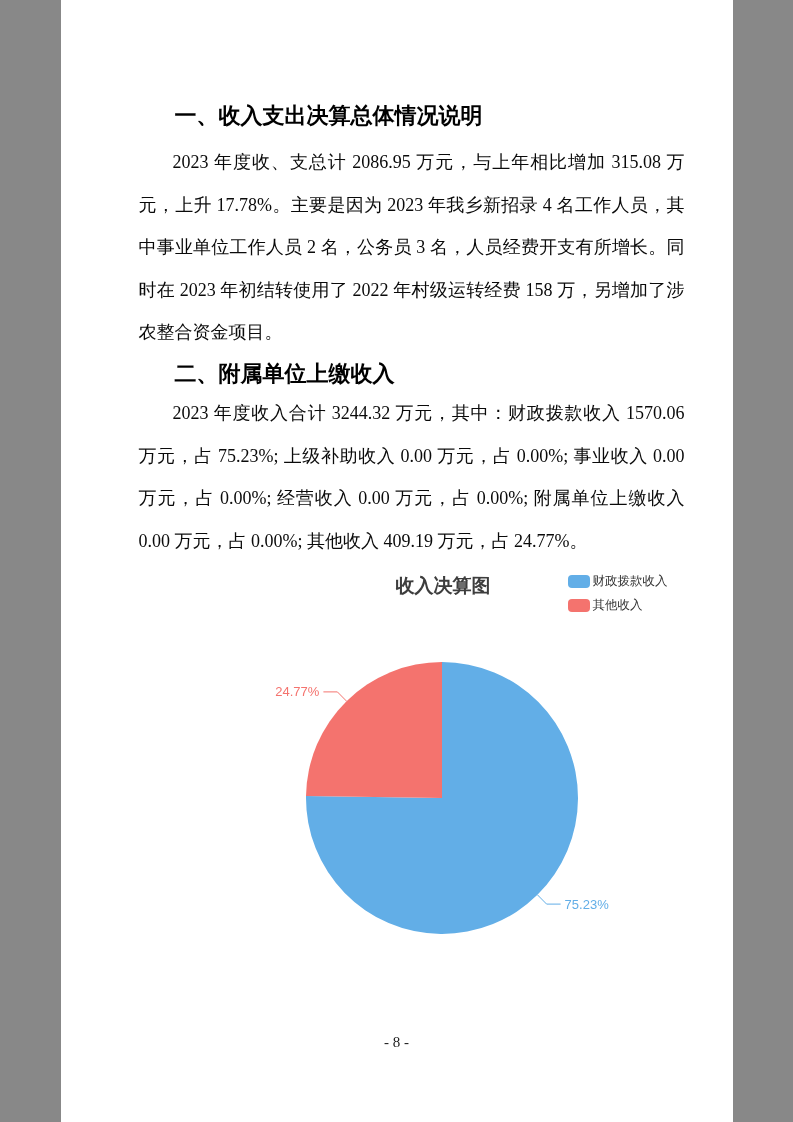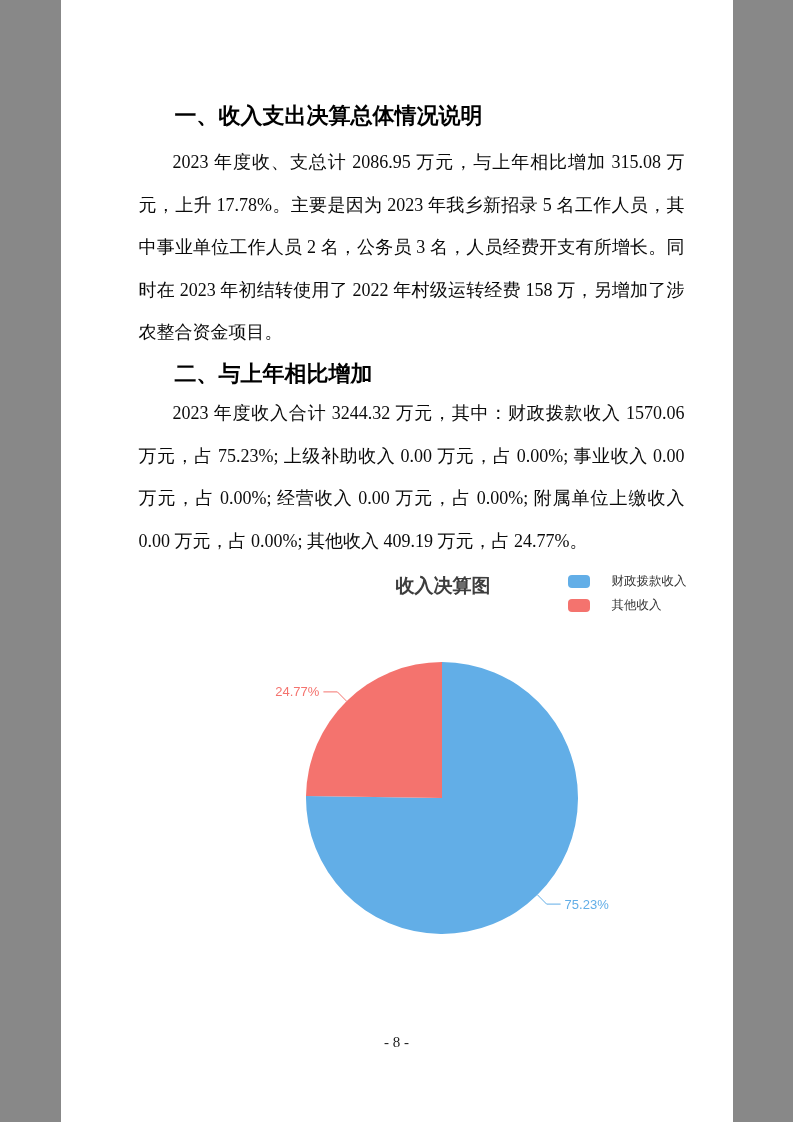--- a/index.html
+++ b/index.html
@@ -29,21 +29,21 @@
   .pline.plast{ text-align-last:left; white-space:normal; }
   .chart-title{
     position:absolute; left:335px; top:573px;
     font-family:"Liberation Sans","DejaVu Sans",sans-serif;
     font-weight:bold; font-size:19px; color:#3d3d3d;text-align:center;
   }
   .legend{ position:absolute; left:507px; top:574px; }
   .legend-row{ display:flex; align-items:center; margin-bottom:10px; height:14px; }
   .swatch{ width:22px; height:13px; border-radius:4px; display:inline-block; flex:0 0 auto; }
   .legend-label{
-    margin-left:22px;
+    margin-left:3px;
     font-family:"Liberation Sans","DejaVu Sans",sans-serif;
     font-size:12.5px; color:#333; white-space:nowrap;
   }
   .pie-svg{ position:absolute; left:180px; top:640px; }
   .pie-label{
     font-family:"Liberation Sans","DejaVu Sans",sans-serif;
     font-size:13px;
   }
   .page-number{
     position:absolute; left:0; right:0; top:1034px;
@@ -53,27 +53,27 @@
 </style>
 </head>
 <body>
 
 <div class="page">
 
   <h2 class="heading h1pos">一、收入支出决算总体情况说明</h2>
 
   <div class="para p1pos">
       <div class="pline pfirst">2023 年度收、支总计 2086.95 万元，与上年相比增加 315.08 万</div>
-      <div class="pline">元，上升 17.78%。主要是因为 2023 年我乡新招录 5 名工作人员，其</div>
+      <div class="pline">元，上升 17.78%。主要是因为 2023 年我乡新招录 4 名工作人员，其</div>
       <div class="pline">中事业单位工作人员 2 名，公务员 3 名，人员经费开支有所增长。同</div>
       <div class="pline">时在 2023 年初结转使用了 2022 年村级运转经费 158 万，另增加了涉</div>
       <div class="pline plast">农整合资金项目。</div>
     </div>
 
-  <h2 class="heading h2pos">二、与上年相比增加</h2>
+  <h2 class="heading h2pos">二、附属单位上缴收入</h2>
 
   <div class="para p2pos">
       <div class="pline pfirst">2023 年度收入合计 3244.32 万元，其中：财政拨款收入 1570.06</div>
       <div class="pline">万元，占 75.23%; 上级补助收入 0.00 万元，占 0.00%; 事业收入 0.00</div>
       <div class="pline">万元，占 0.00%; 经营收入 0.00 万元，占 0.00%; 附属单位上缴收入</div>
       <div class="pline plast">0.00 万元，占 0.00%; 其他收入 409.19 万元，占 24.77%。</div>
     </div>
 
   <div class="chart-title">收入决算图</div>
 

